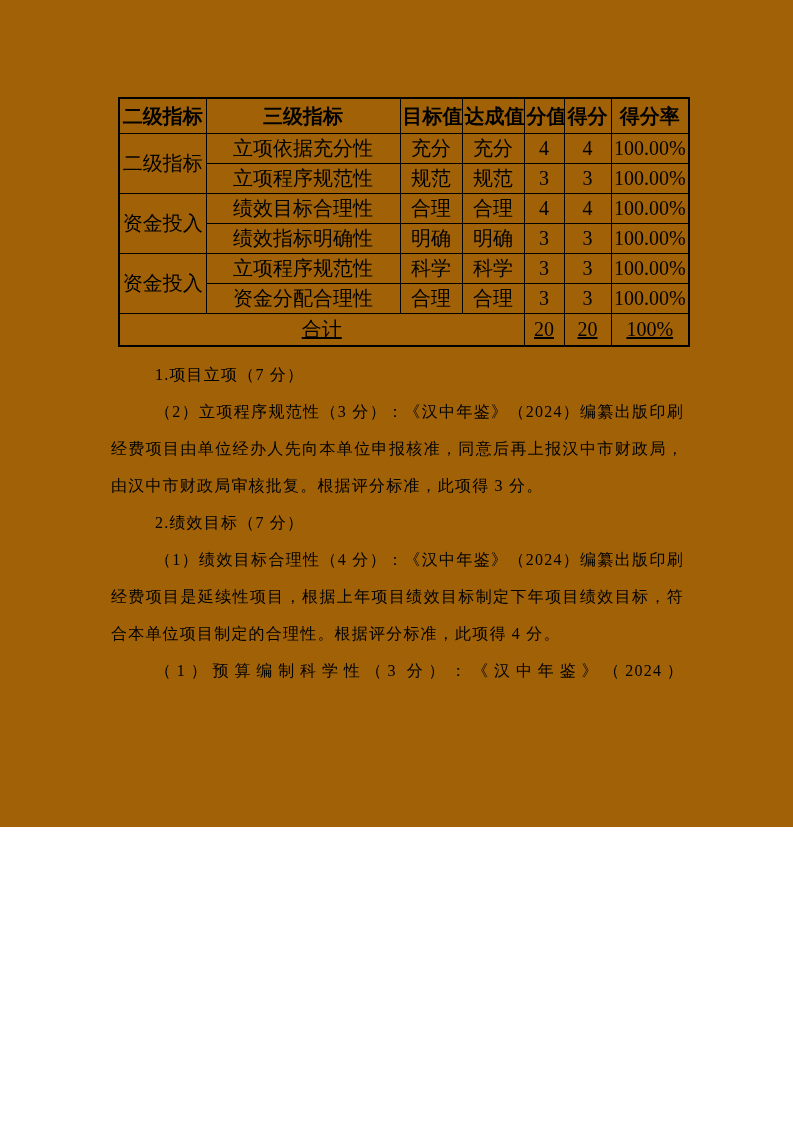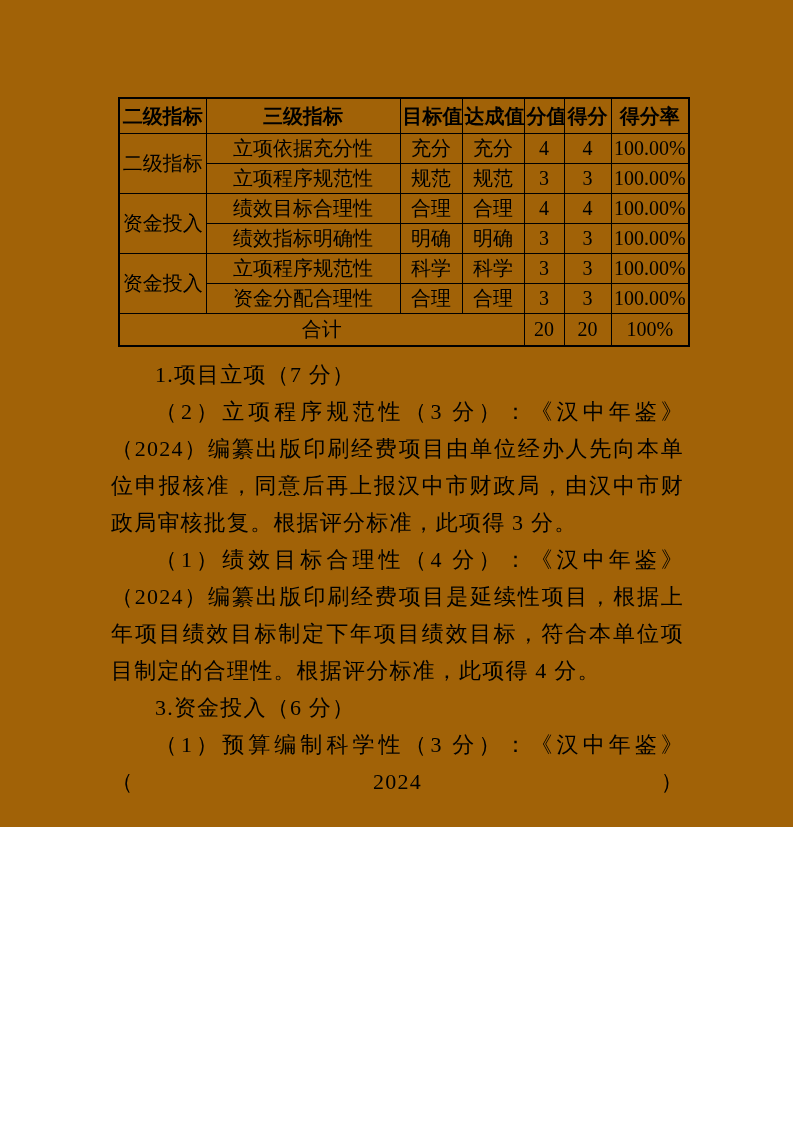--- a/index.html
+++ b/index.html
@@ -29,32 +29,32 @@
     border: 1px solid #000000;
     text-align: center;
     vertical-align: middle;
     padding: 0 2px;
     font-size: 20px;
     overflow: hidden;
     white-space: nowrap;
   }
   .score-table th { font-weight: bold; height: 34px; }
   .score-table td { font-weight: normal; height: 29px; }
-  .score-table tr.total-row td { height: 31px; }
+  .score-table tr.total-row td { height: 31px; text-decoration: underline; }
   .col-c1 { width: 87px; }
   .col-c2 { width: 194px; }
   .col-c3 { width: 62px; }
   .col-c4 { width: 62px; }
   .col-c5 { width: 40px; }
   .col-c6 { width: 47px; }
   .col-c7 { width: 78px; }
   .body-text { margin-top: 9px; width: 573px; }
   .body-text p {
     margin: 0;
-    font-size: 22px;
+    font-size: 16px;
     line-height: 37px;
     letter-spacing: 1.2px;
     text-align: justify;
     text-indent: 44px;
   }
   .body-text p.stretch-last { text-align-last: justify; }
 </style>
 </head>
 <body>
 
@@ -139,19 +139,19 @@
           <td>20</td>
           <td>20</td>
           <td>100%</td>
         </tr>
       </tbody>
     </table>
 
     <div class="body-text">
       <p>1.项目立项（7 分）</p>
       <p>（2）立项程序规范性（3 分）：《汉中年鉴》（2024）编纂出版印刷经费项目由单位经办人先向本单位申报核准，同意后再上报汉中市财政局，由汉中市财政局审核批复。根据评分标准，此项得 3 分。</p>
+      <p>2.绩效目标（7 分）</p>
       <p>（1）绩效目标合理性（4 分）：《汉中年鉴》（2024）编纂出版印刷经费项目是延续性项目，根据上年项目绩效目标制定下年项目绩效目标，符合本单位项目制定的合理性。根据评分标准，此项得 4 分。</p>
-      <p>3.资金投入（6 分）</p>
       <p class="stretch-last">（1）预算编制科学性（3 分）：《汉中年鉴》（2024）</p>
     </div>
 
   </div>
 </div>
 
 </body></html>

